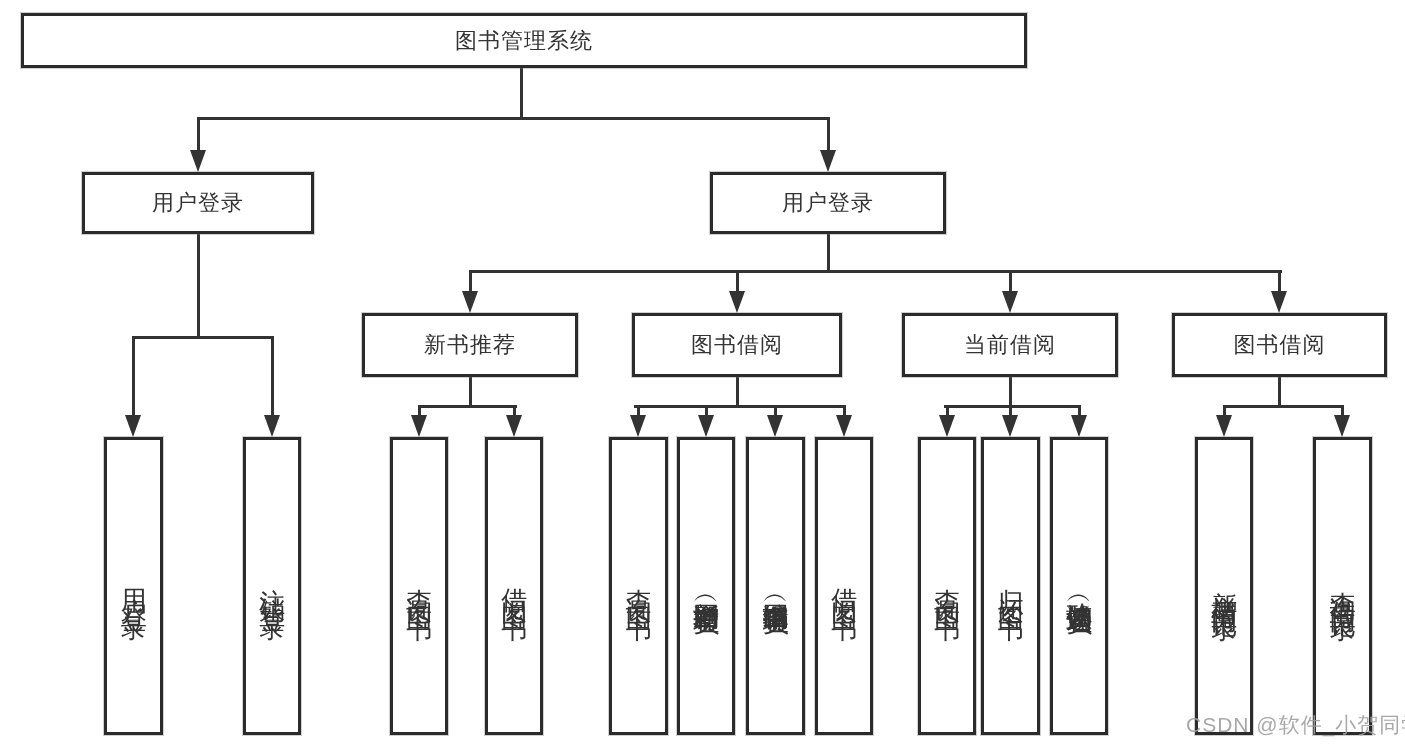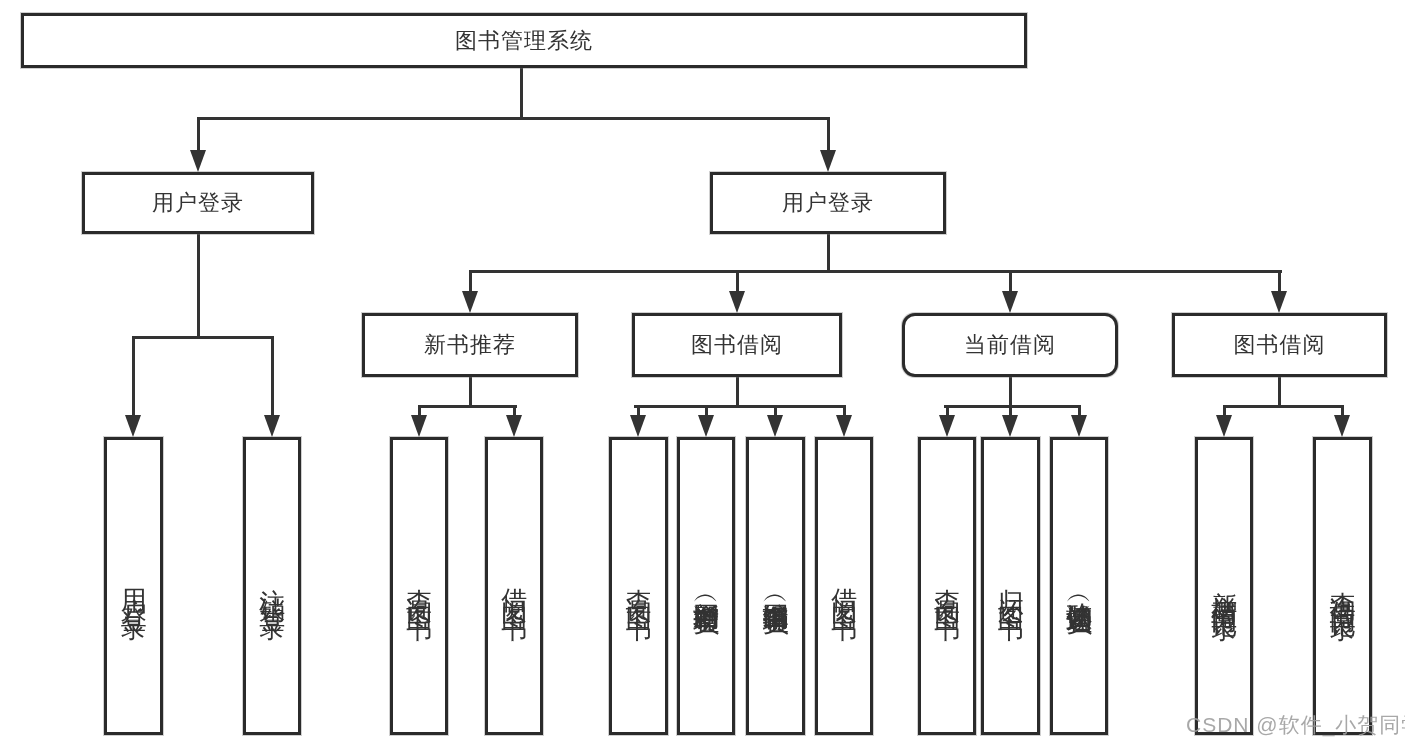--- a/index.html
+++ b/index.html
@@ -52,21 +52,21 @@
   <div class="box" style="left:710px;top:172px;width:236px;height:62px;">
     <span class="hlabel">用户登录</span>
   </div>
 
   <div class="box" style="left:362px;top:313px;width:216px;height:64px;">
     <span class="hlabel">新书推荐</span>
   </div>
   <div class="box" style="left:632px;top:313px;width:210px;height:64px;">
     <span class="hlabel">图书借阅</span>
   </div>
-  <div class="box" style="left:902px;top:313px;width:216px;height:64px;border-radius:13px;">
+  <div class="box" style="left:902px;top:313px;width:216px;height:64px;">
     <span class="hlabel">当前借阅</span>
   </div>
   <div class="box" style="left:1172px;top:313px;width:215px;height:64px;">
     <span class="hlabel">图书借阅</span>
   </div>
 
   <div class="box" style="left:104px;top:437px;width:59px;height:298px;">
     <span class="vlabel vs-4">用户登录</span>
   </div>
   <div class="box" style="left:243px;top:437px;width:58px;height:298px;">

